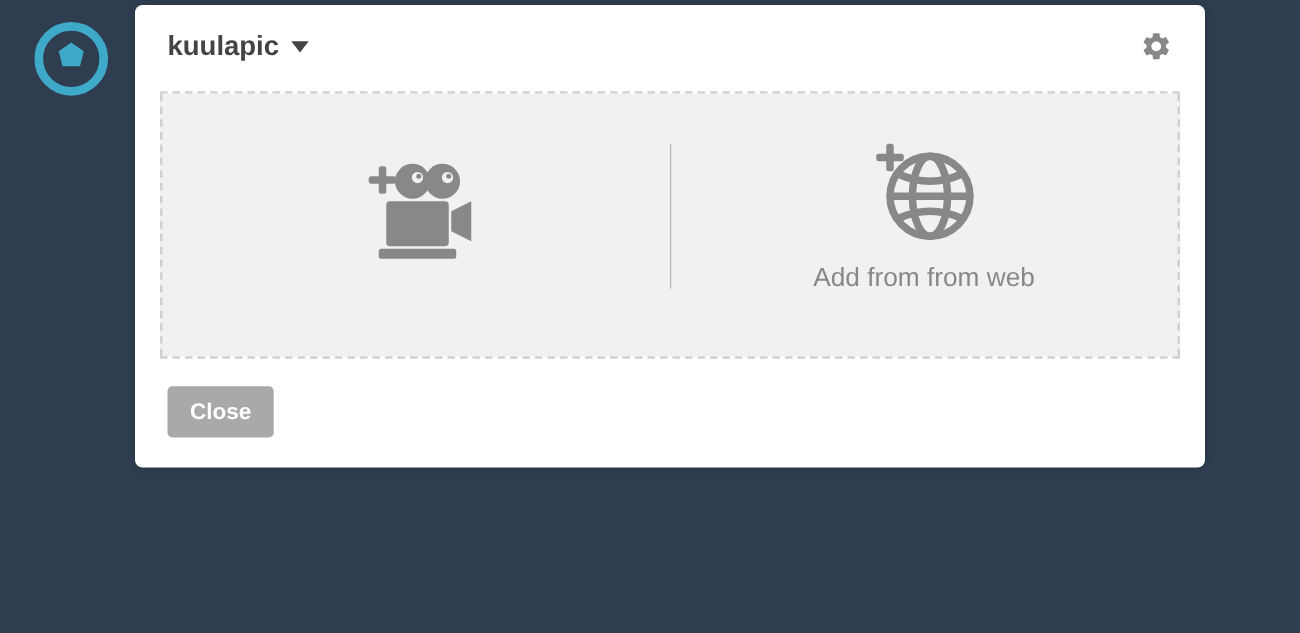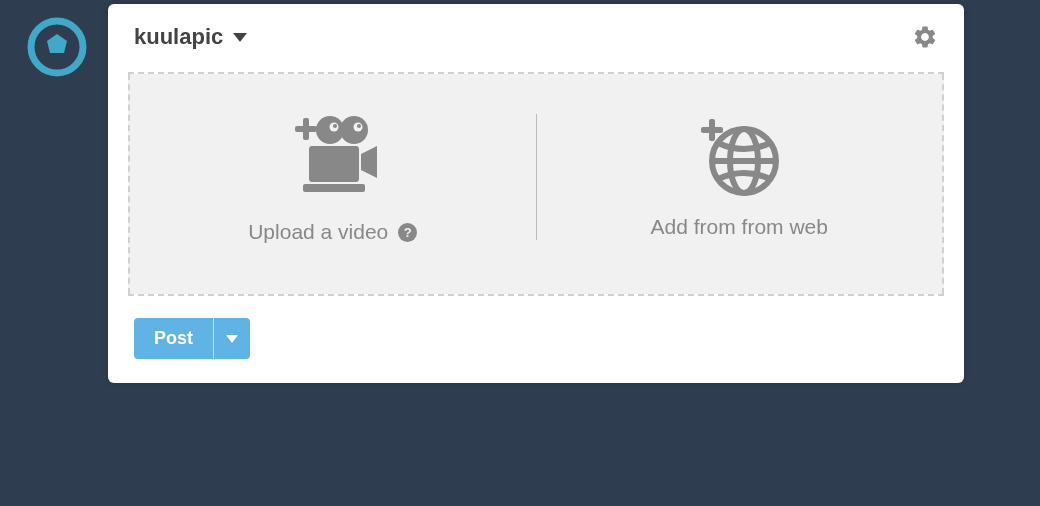--- a/index.html
+++ b/index.html
@@ -189,24 +189,20 @@
           <circle cx="56" cy="16" r="2" fill="#888"></circle>
           <circle cx="80" cy="16" r="2" fill="#888"></circle>
 
           <rect x="30" y="36" width="50" height="36" rx="3"></rect>
 
           <path d="M82 44 L98 36 L98 68 L82 60 Z"></path>
 
           <rect x="24" y="74" width="62" height="8" rx="2"></rect>
         </g>
       </svg>
-      <div class="option-label">
-        <span>Upload a video</span>
-        <span class="help-circle">?</span>
-      </div>
     </div>
 
     <div class="vert-divider"></div>
 
     <div class="upload-option">
       <svg width="90" height="86" viewBox="0 0 90 86">
         <g fill="none" stroke="#888" stroke-width="6">
           <circle cx="50" cy="46" r="32"></circle>
           <ellipse cx="50" cy="46" rx="14" ry="32"></ellipse>
           <line x1="18" y1="46" x2="82" y2="46"></line>
@@ -221,21 +217,16 @@
       <div class="option-label">
         <span>Add from from web</span>
       </div>
     </div>
 
   </div>
 
   <div class="dashed-divider"></div>
 
   <div class="modal-footer">
-    <div class="post-group">
-      <button class="btn btn-post">Post</button>
-      <button class="btn btn-post-menu">
-        <span class="chev"></span>
-      </button>
-    </div>
+    <button class="btn btn-close">Close</button>
   </div>
 
 </div>
 
 </body></html>

